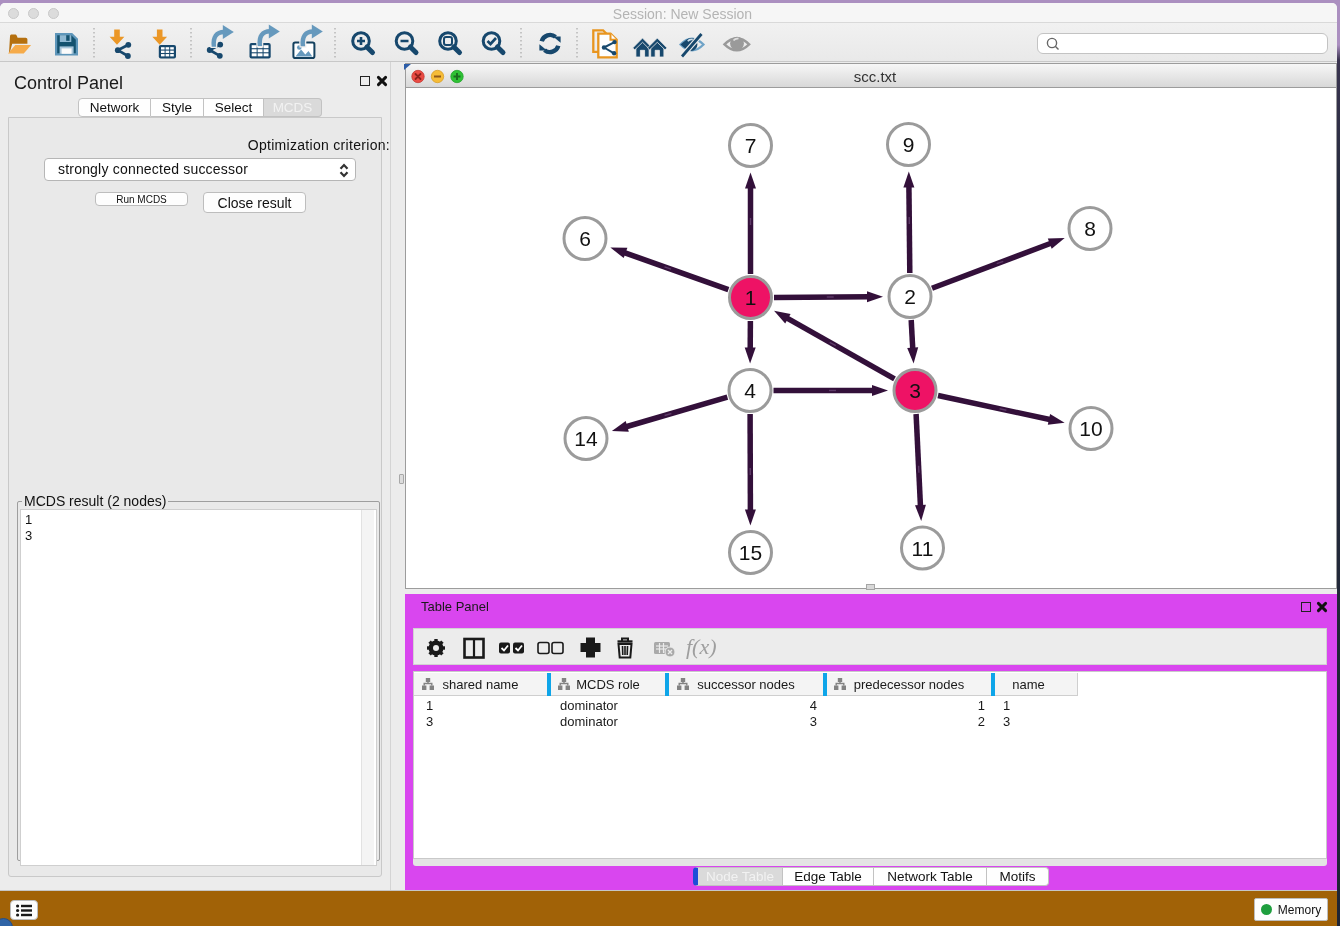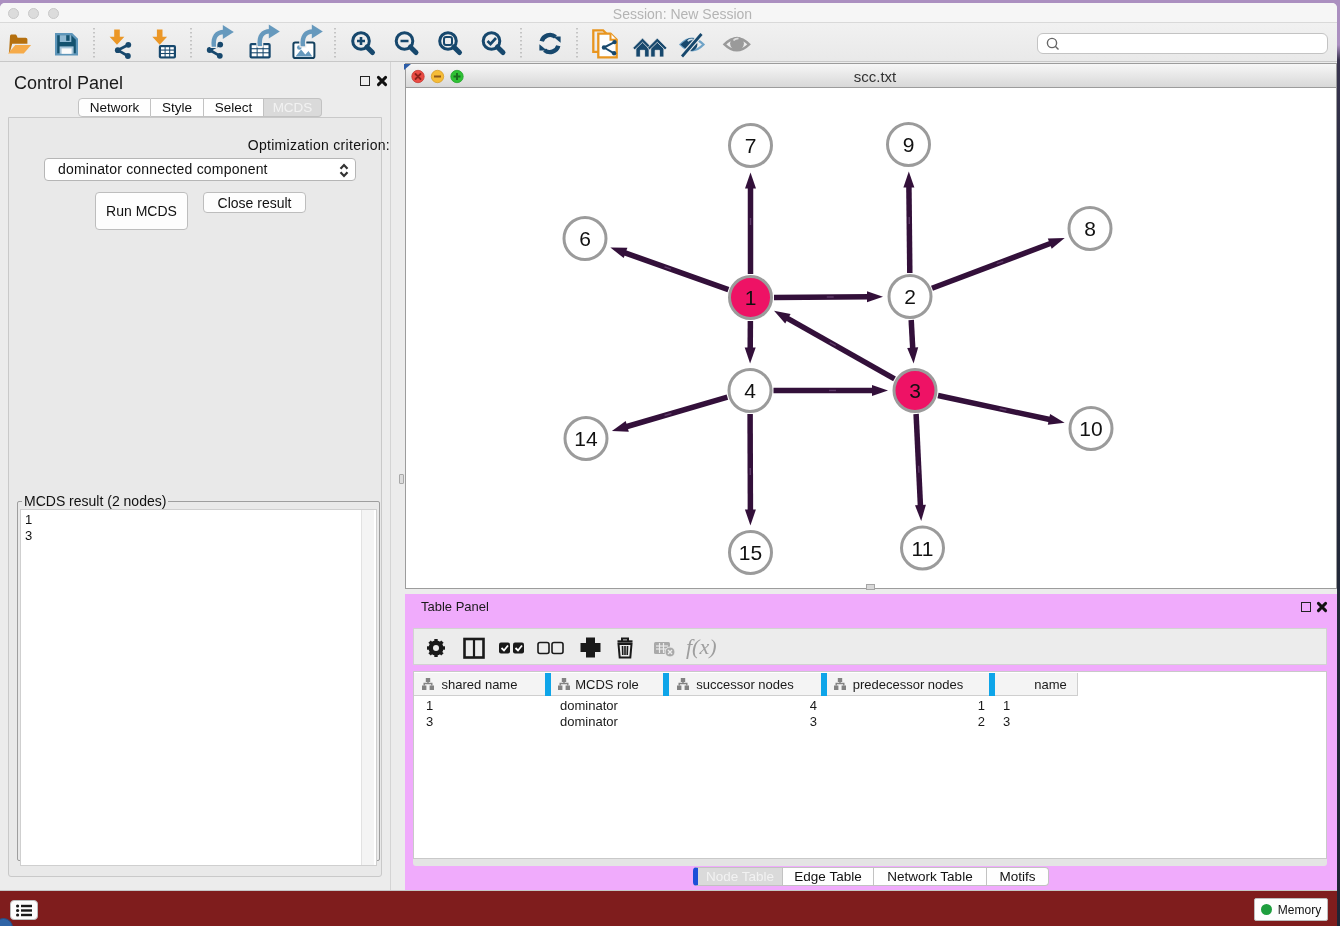--- a/index.html
+++ b/index.html
@@ -19,29 +19,29 @@
 #tabs { position:absolute; left:78px; top:36px; height:19px; display:flex; z-index:5; }
 .tab { height:19px; font-size:13.5px; display:flex; align-items:center; justify-content:center; background:#fefefe; border:1px solid #c2c2c2; border-left:none; color:#111; }
 .tab:first-child { border-left:1px solid #c2c2c2; border-radius:4px 0 0 4px; }
 .tab.sel { background:#dadada; color:#f2f2f2; border-radius:0 4px 4px 0; }
 
 #frame { position:absolute; left:405px; top:1px; width:932px; height:526px; border:1px solid #9c9c9c; background:#fff; }
 #ftitle { position:absolute; left:0; top:0; width:100%; height:24px; background:linear-gradient(#f7f7f7,#d8d8d8); border-bottom:1px solid #9c9c9c; }
 #ftext { position:absolute; top:4px; left:4px; width:100%; text-align:center; font-size:15px; font-weight:normal; color:#333; }
 #canvas { position:absolute; left:0; top:24px; width:930px; height:499px; background:#fff; }
 
-#tpanel { position:absolute; left:405px; top:532px; width:932px; height:296px; background:#f0abfc; }
+#tpanel { position:absolute; left:405px; top:532px; width:932px; height:296px; background:#d946ef; }
 #tphead { position:absolute; left:16px; top:5px; font-size:13px; color:#1a1a1a; }
 #ttoolbar { position:absolute; left:8px; top:34px; width:914px; height:37px; border:1px solid #d2d2d2; background:#ececec;text-align:right; }
 #ttable { position:absolute; left:8px; top:77px; width:914px; height:188px; background:#fff; border:1px solid #c9c9c9; }
-.thcell { position:absolute; top:1px; height:23px; border-right:6px solid #0ea5e9; font-size:13px; color:#1a1a1a; display:flex; align-items:center; justify-content:center; }
+.thcell { position:absolute; top:1px; height:23px; border-right:4px solid #0ea5e9; font-size:13px; color:#1a1a1a; display:flex; align-items:center; justify-content:center; }
 .trow { position:absolute; font-size:13px; color:#1a1a1a; }
 #btabs { position:absolute; left:288px; top:273px; height:19px; display:flex; }
 
-#statusbar { position:absolute; left:0; top:887px; width:1337px; height:36px; background:#7f1d1d; border-top:1px solid #c6c6c6; }
+#statusbar { position:absolute; left:0; top:887px; width:1337px; height:36px; background:#a16207; border-top:1px solid #c6c6c6; }
 .btn { background:#fdfdfd; border:1px solid #bdbdbd; border-radius:4px; font-size:13px; color:#111; display:flex; align-items:center; justify-content:center; }
 </style>
 </head>
 <body>
 <div style="position:absolute;left:0;top:0;width:1340px;height:14px;background:#ab8fc0"></div>
 <div style="position:absolute;right:0;top:0;width:3px;height:926px;background:linear-gradient(#ab8fc0 0px,#ab8fc0 45px,#3a3450 60px,#252b3d 200px,#1f2535 926px)"></div>
 
 <div id="win">
   <div id="titlebar">
     <div class="tl" style="left:8px"></div>
@@ -165,26 +165,26 @@
       <div id="cpbody"></div>
       <div id="tabs">
         <div class="tab" style="width:73px">Network</div>
         <div class="tab" style="width:53px">Style</div>
         <div class="tab" style="width:60px">Select</div>
         <div class="tab sel" style="width:58px">MCDS</div>
       </div>
 
 <div style="position:absolute;left:8px;top:75px;width:382px;text-align:right;font-size:14px;letter-spacing:0.3px;color:#111">Optimization criterion:</div>
 <div style="position:absolute;left:44px;top:96px;width:312px;height:23px;background:#fff;border:1px solid #b6b6b6;border-radius:4px">
-  <div style="position:absolute;left:13px;top:2px;font-size:14px;letter-spacing:0.2px;color:#111">dominator connected component</div>
+  <div style="position:absolute;left:13px;top:2px;font-size:14px;letter-spacing:0.2px;color:#111">strongly connected successor</div>
   <svg style="position:absolute;right:5px;top:3px" width="12" height="17" viewBox="0 0 12 17">
             <path d="M2.5 6.8 L6 3 L9.5 6.8 M2.5 10.2 L6 14 L9.5 10.2" stroke="#333" stroke-width="2.2" fill="none"></path>
           </svg>
 </div>
-<div class="btn" style="position:absolute;left:95px;top:130px;width:93px;height:38px;font-size:14px">Run MCDS</div>
+<div class="btn" style="position:absolute;left:95px;top:130px;width:93px;height:14px;font-size:10px">Run MCDS</div>
 <div class="btn" style="position:absolute;left:203px;top:130px;width:103px;height:21px;font-size:14px">Close result</div>
 <fieldset style="position:absolute;left:17px;top:431px;width:363px;height:368px;border:1px solid #9e9e9e;border-radius:2px;padding:0">
   <legend style="font-size:14px;margin-left:4px;padding:0 2px;color:#111">MCDS result (2 nodes)</legend>
   <div style="position:absolute;left:2px;top:0px;width:357px;height:357px;background:#fff;border:1px solid #cfcfcf">
     <div style="position:absolute;left:4px;top:2px;font-size:13px;line-height:16px;color:#111">1<br>3</div>
     <div style="position:absolute;right:2px;top:0px;width:13px;height:355px;background:#f4f4f4;border-left:1px solid #e2e2e2"></div>
   </div>
 </fieldset>
     </div>
     <div style="position:absolute;left:399px;top:412px;width:5px;height:10px;background:#dcdcdc;border:1px solid #a8a8a8;border-radius:1px;z-index:20"></div>
@@ -346,21 +346,21 @@
               <rect x="0" y="7.5" width="4.4" height="4.5" fill="#828282"></rect>
               <rect x="7.6" y="7.5" width="4.4" height="4.5" fill="#828282"></rect>
               <path d="M2.2 7.5 v-2 h7.6 v2 M6 4 v2" stroke="#828282" stroke-width="1.4" fill="none"></path>
             </svg></div>
 <div class="thcell" style="left:413px;width:168px">predecessor nodes<svg style="position:absolute;left:7px;top:5px" width="12" height="12" viewBox="0 0 12 12">
               <rect x="3.8" y="0" width="4.4" height="4" fill="#828282"></rect>
               <rect x="0" y="7.5" width="4.4" height="4.5" fill="#828282"></rect>
               <rect x="7.6" y="7.5" width="4.4" height="4.5" fill="#828282"></rect>
               <path d="M2.2 7.5 v-2 h7.6 v2 M6 4 v2" stroke="#828282" stroke-width="1.4" fill="none"></path>
             </svg></div>
-<div class="thcell" style="left:603px;width:83px;border-right:none;padding-right:16px">name</div>
+<div class="thcell" style="left:581px;width:83px;border-right:none;padding-right:16px">name</div>
 <div class="trow" style="left:12px;top:26px">1</div>
 <div class="trow" style="left:146px;top:26px">dominator</div>
 <div class="trow" style="left:255px;top:26px;width:148px;text-align:right">4</div>
 <div class="trow" style="left:413px;top:26px;width:158px;text-align:right">1</div>
 <div class="trow" style="left:589px;top:26px">1</div>
 <div class="trow" style="left:12px;top:42px">3</div>
 <div class="trow" style="left:146px;top:42px">dominator</div>
 <div class="trow" style="left:255px;top:42px;width:148px;text-align:right">3</div>
 <div class="trow" style="left:413px;top:42px;width:158px;text-align:right">2</div>
 <div class="trow" style="left:589px;top:42px">3</div>

